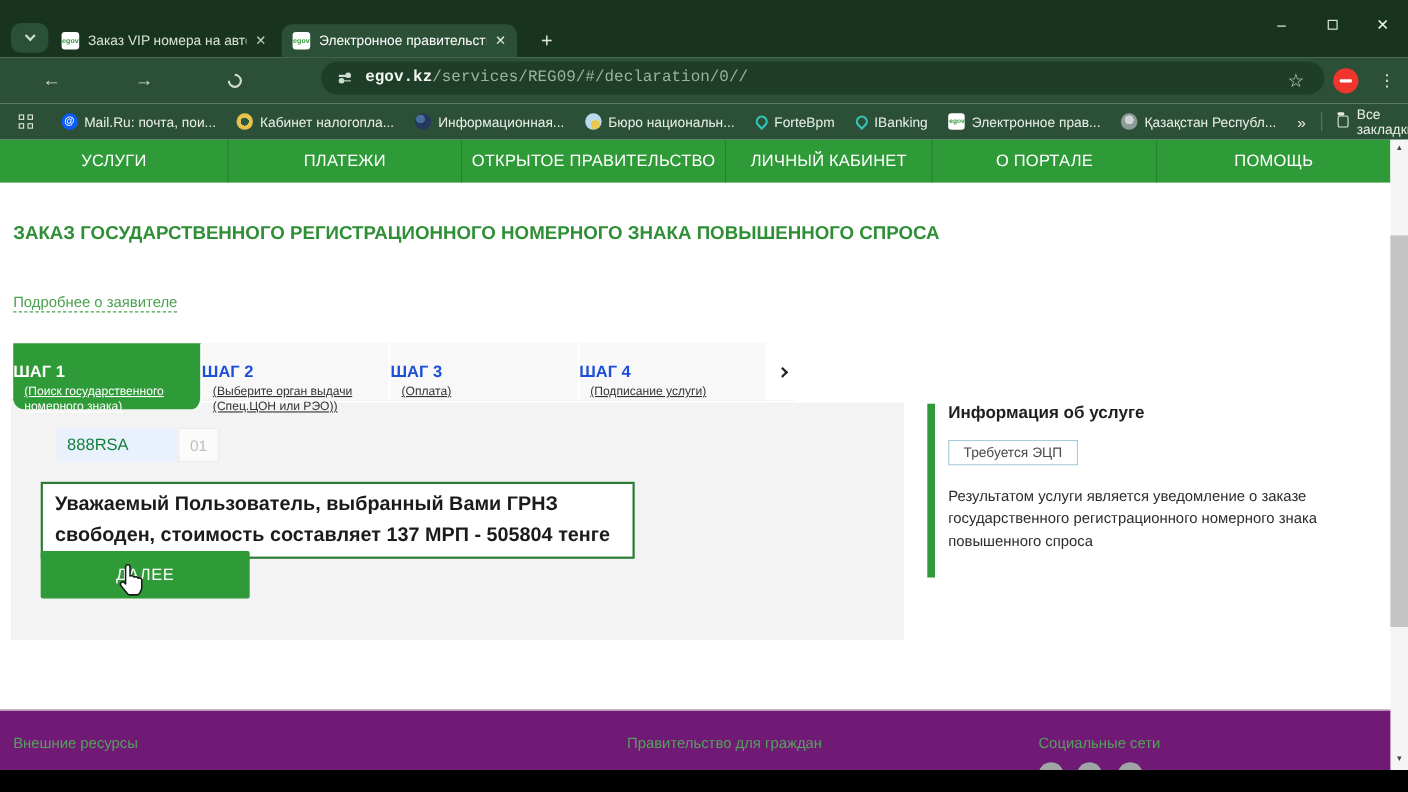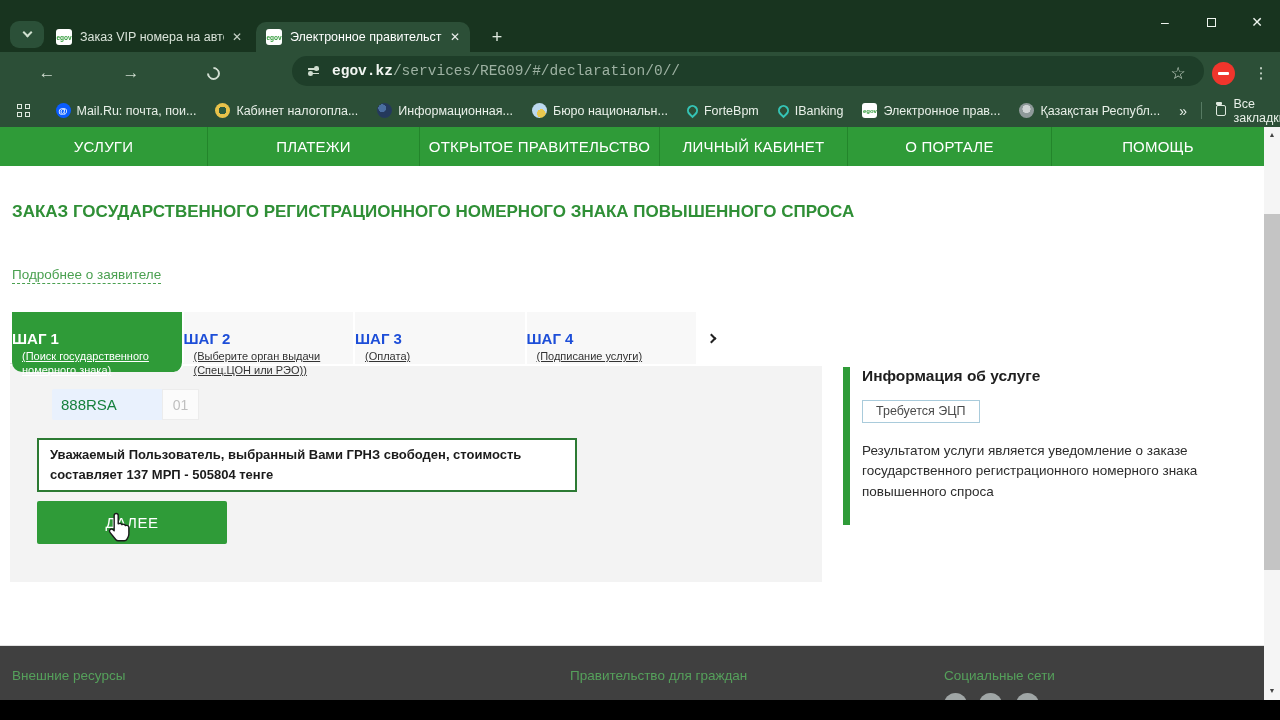--- a/index.html
+++ b/index.html
@@ -85,31 +85,31 @@
   .step.active { background:#2f9b38; height:60px; border-radius:0 0 10px 10px; position:relative; z-index:3; }
   .step.active .nm, .step.active .ds { color:#fff; }
   .steps-chev { width:26px; height:52px; background:#fff; display:flex; align-items:center; justify-content:center; cursor:pointer; }
   .chev-right { width:7px; height:7px; border-right:2.2px solid #222; border-bottom:2.2px solid #222; transform:rotate(-45deg); }
   .steps-underline { position:absolute; left:10px; top:363px; width:714px; height:1px; background:#dcdcdc; }
 
   
   .panel { position:absolute; left:10px; top:366px; width:812px; height:216px; background:#f3f3f3; }
   .plate-input { position:absolute; left:42px; top:23px; width:118px; height:31px; background:#e9f1fd; border:0; border-radius:2px; padding:0 9px; font-family:"Liberation Sans",sans-serif; font-size:15px; color:#15803d; }
   .region-box { position:absolute; left:152px; top:23px; width:37px; height:31px; background:#fbfbfb; border:1px solid #ececec; display:flex; align-items:center; justify-content:center; color:#bfbfbf; font-size:14px; cursor:text; }
-  .msg { position:absolute; left:27px; top:72px; width:540px; border:2px solid #2c7a33; background:#fff; padding:5px 11px; font-size:13px; font-weight:bold; color:#1b1b1b; line-height:1.55; }
+  .msg { position:absolute; left:27px; top:72px; width:540px; border:2px solid #2c7a33; background:#fff; padding:5px 11px; font-size:18px; font-weight:bold; color:#1b1b1b; line-height:1.55; }
   .next-btn { position:absolute; left:27px; top:135px; width:190px; height:43px; background:#2f9b38; color:#fff; border:0; border-radius:2px; font-family:"Liberation Sans",sans-serif; font-size:15px; letter-spacing:.5px; cursor:pointer; }
 
   
   .sb-bar { position:absolute; left:843px; top:367px; width:7px; height:158px; background:#2f9b38; }
   .sb-head { position:absolute; left:862px; top:367px; font-size:15.5px; font-weight:bold; color:#1e1e1e; }
   .sb-badge { position:absolute; left:862px; top:400px; border:1px solid #a9cbdb; background:#fff; padding:3px 13px 4px; font-size:12.5px; color:#4a4a4a; }
   .sb-text { position:absolute; left:862px; top:441px; width:354px; font-size:13.5px; color:#2c2c2c; line-height:1.5; }
 
   
-  .footer { position:absolute; left:0; top:645px; width:1280px; height:75px; background:#404040; border-top:1px solid #e2e2e2; }
+  .footer { position:absolute; left:0; top:645px; width:1280px; height:75px; background:#701a75; border-top:1px solid #e2e2e2; }
   .f-col { position:absolute; top:22px; font-size:13.5px; color:#55a05b; }
   .f1 { left:12px; } .f2 { left:570px; } .f3 { left:944px; }
   .soc { position:absolute; top:47px; width:23px; height:23px; border-radius:50%; background:#a0a6a6; cursor:pointer; }
   .s1 { left:944px; } .s2 { left:979px; } .s3 { left:1016px; }
 
   
   .scrollbar { position:absolute; left:1264px; top:127px; width:16px; height:573px; background:#f5f5f5; z-index:5; }
   .sb-arrow { position:absolute; left:0; width:16px; text-align:center; font-size:7px; color:#444; cursor:pointer; }
   .sb-up { top:4px; } .sb-down { bottom:6px; }
   .sb-thumb { position:absolute; left:0; top:87px; width:16px; height:356px; background:#c4c4c4; cursor:grab; }

